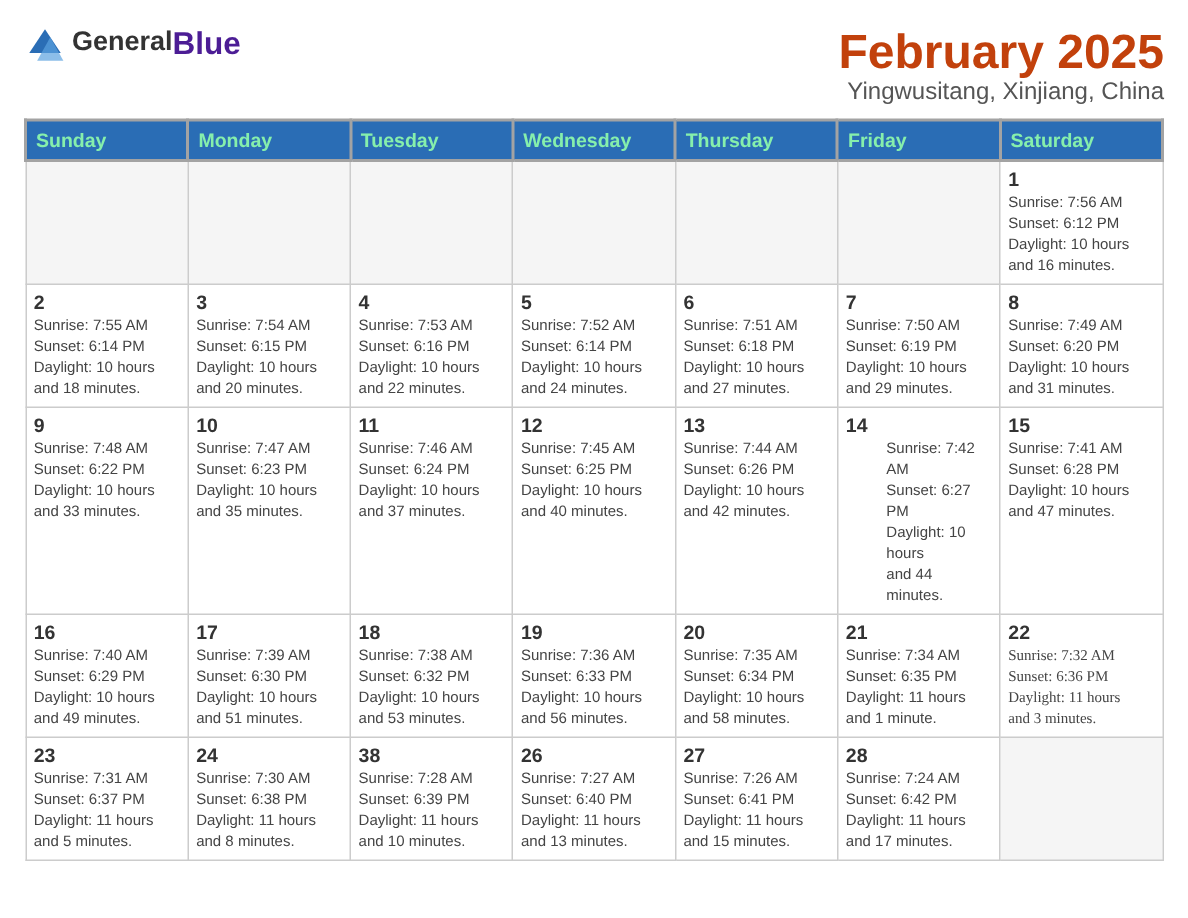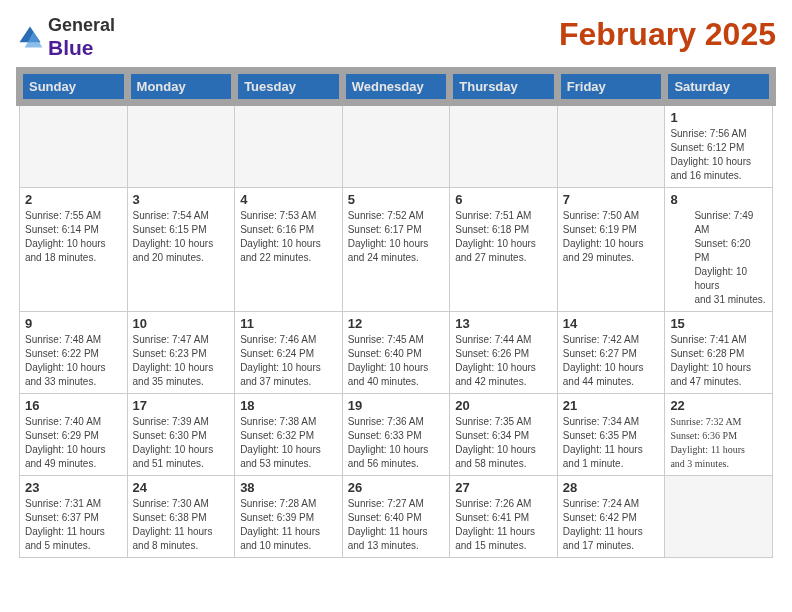--- a/index.html
+++ b/index.html
@@ -16,21 +16,21 @@
       align-items: flex-start;
       margin-bottom: 8px;
     }
     .logo {
       display: flex;
       align-items: center;
       gap: 4px;
     }
     .logo-text {
       display: flex;
-      flex-direction: column;
+      flex-direction: row;
       line-height: 1.1;
       justify-content: space-between;
     }
     .logo-general {
       font-size: 18px;
       font-weight: bold;
       color: #333;
     }
     .logo-blue {
       font-size: 21px;
@@ -53,26 +53,26 @@
       font-size: 16px;
       color: #555;
     }
     .calendar {
       width: 100%;
       border-collapse: collapse;
       border: 1px solid #ccc;
     }
     .calendar th {
       background-color: #2a6db5;
-      color: #e5e5e5;
+      color: #86efac;
       font-size: 13px;
       font-weight: bold;
       padding: 5px 6px;
       text-align: left;
-      border: 7px solid #a3a3a3;
+      border: 2px solid #a3a3a3;
     }
     .calendar td {
       border: 1px solid #ccc;
       vertical-align: top;
       padding: 4px 5px;
       width: calc(100% / 7);
       min-height: 80px;
       background: #fff;
     }
     .calendar td.empty {
@@ -103,20 +103,21 @@
       <polygon points="16,4 28,22 4,22" fill="#2a6db5"></polygon>
       <polygon points="20,10 30,28 10,28" fill="#5ba3e0" opacity="0.7"></polygon>
     </svg>
     <div class="logo-text">
       <span class="logo-general">General</span>
       <span class="logo-blue">Blue</span>
     </div>
   </div>
   <div class="title-block">
     <div class="month-year">February 2025</div>
+    <div class="location">Yingwusitang, Xinjiang, China</div>
   </div>
 </div>
 
 <table class="calendar">
   <thead>
     <tr>
     <th>Sunday</th>
         <th>Monday</th>
         <th>Tuesday</th>
         <th>Wednesday</th>
@@ -159,41 +160,41 @@
         <td>
           <span class="day-num">4</span>
           <div class="day-info" style="white-space: pre-line;">Sunrise: 7:53 AM
 Sunset: 6:16 PM
 Daylight: 10 hours
 and 22 minutes.</div>
         </td>
         <td>
           <span class="day-num">5</span>
           <div class="day-info" style="white-space: pre-line;">Sunrise: 7:52 AM
-Sunset: 6:17 PM
+Sunset: 6:14 PM
 Daylight: 10 hours
 and 24 minutes.</div>
         </td>
         <td>
           <span class="day-num">6</span>
           <div class="day-info" style="white-space: pre-line;">Sunrise: 7:51 AM
 Sunset: 6:18 PM
 Daylight: 10 hours
 and 27 minutes.</div>
         </td>
         <td>
           <span class="day-num">7</span>
           <div class="day-info" style="white-space: pre-line;">Sunrise: 7:50 AM
 Sunset: 6:19 PM
 Daylight: 10 hours
 and 29 minutes.</div>
         </td>
         <td>
           <span class="day-num">8</span>
-          <div class="day-info" style="white-space: pre-line; margin-left: 24px;">Sunrise: 7:49 AM
+          <div class="day-info" style="white-space: pre-line;">Sunrise: 7:49 AM
 Sunset: 6:20 PM
 Daylight: 10 hours
 and 31 minutes.</div>
         </td>
       </tr>
       <tr>
         <td>
           <span class="day-num">9</span>
           <div class="day-info" style="white-space: pre-line;">Sunrise: 7:48 AM
 Sunset: 6:22 PM
@@ -210,34 +211,34 @@
         <td>
           <span class="day-num">11</span>
           <div class="day-info" style="white-space: pre-line;">Sunrise: 7:46 AM
 Sunset: 6:24 PM
 Daylight: 10 hours
 and 37 minutes.</div>
         </td>
         <td>
           <span class="day-num">12</span>
           <div class="day-info" style="white-space: pre-line;">Sunrise: 7:45 AM
-Sunset: 6:40 PM
+Sunset: 6:25 PM
 Daylight: 10 hours
 and 40 minutes.</div>
         </td>
         <td>
           <span class="day-num">13</span>
           <div class="day-info" style="white-space: pre-line;">Sunrise: 7:44 AM
 Sunset: 6:26 PM
 Daylight: 10 hours
 and 42 minutes.</div>
         </td>
         <td>
           <span class="day-num">14</span>
-          <div class="day-info" style="white-space: pre-line;">Sunrise: 7:42 AM
+          <div class="day-info" style="white-space: pre-line; margin-left: 27px;">Sunrise: 7:42 AM
 Sunset: 6:27 PM
 Daylight: 10 hours
 and 44 minutes.</div>
         </td>
         <td>
           <span class="day-num">15</span>
           <div class="day-info" style="white-space: pre-line;">Sunrise: 7:41 AM
 Sunset: 6:28 PM
 Daylight: 10 hours
 and 47 minutes.</div>

